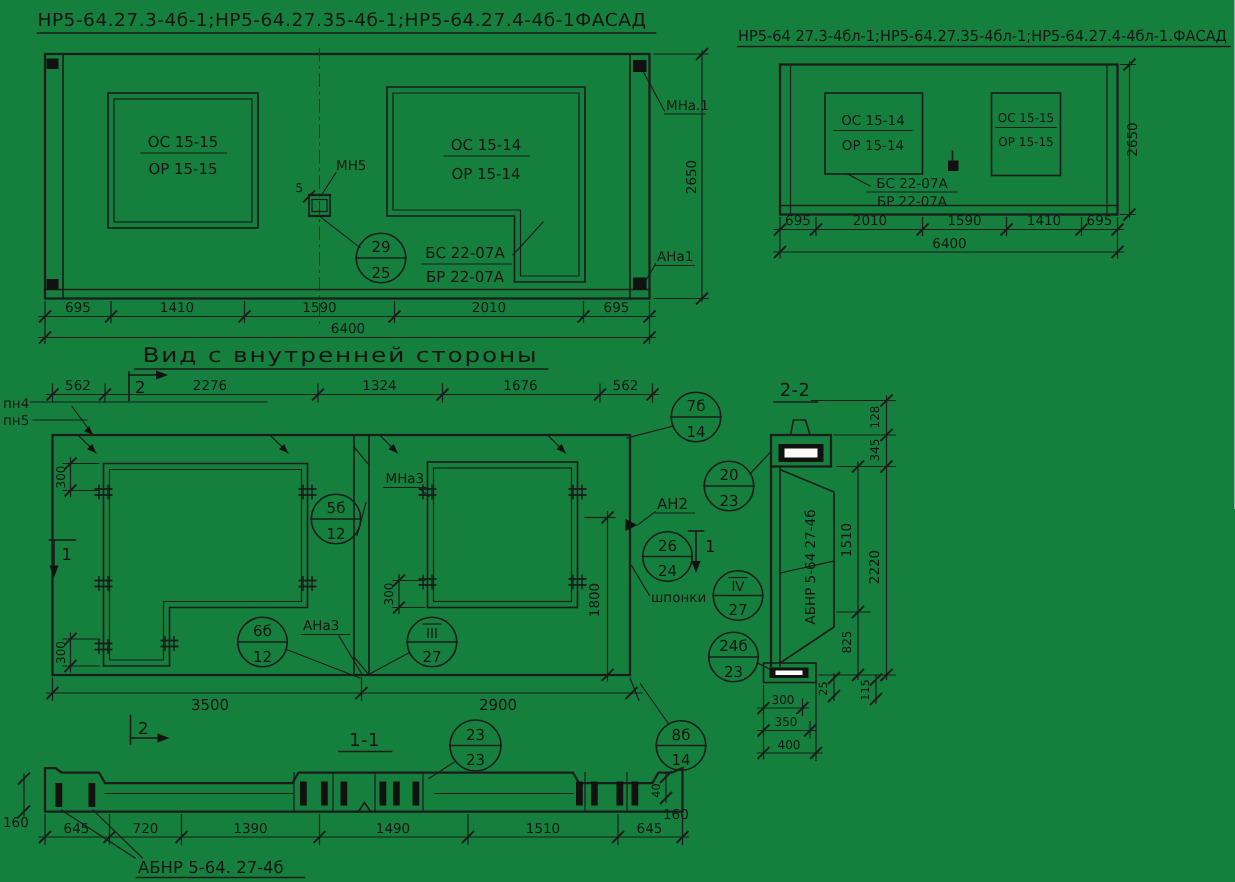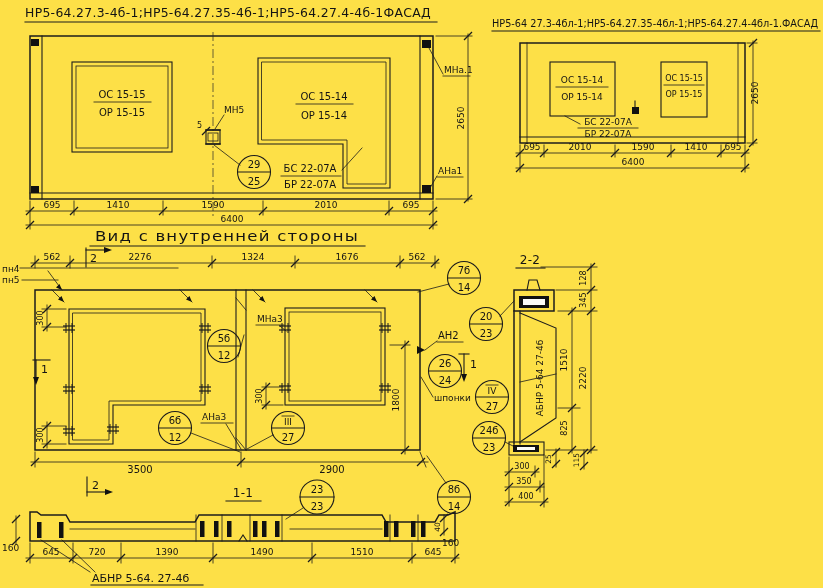--- a/index.html
+++ b/index.html
@@ -1,16 +1,16 @@
 <!DOCTYPE html>
 <html><head>
 <meta charset="utf-8">
 <style>
   html,body{margin:0;padding:0;background:#e8e8e4;}
-  #page{width:823px;height:588px;background:#fde047;position:relative;overflow:hidden;}
+  #page{width:823px;height:588px;background:#15803d;position:relative;overflow:hidden;}
   svg{display:block;}
   .ln{fill:none;stroke:#1c1c1c;stroke-width:1.5;stroke-linecap:square;stroke-linejoin:miter;}
   .md{fill:none;stroke:#1c1c1c;stroke-width:1.1;stroke-linecap:square;}
   .tn{fill:none;stroke:#1c1c1c;stroke-width:.8;stroke-linecap:square;}
   .blk{fill:#111;stroke:none;}
   .wht{fill:#fbfbf8;stroke:none;}
   .axs{fill:none;stroke:#2a2a2a;stroke-width:.7;stroke-dasharray:9 3 2 3;}
   text{font-family:"DejaVu Sans",sans-serif;fill:#141414;}
   .t12{font-size:12px;letter-spacing:.3px;}
   .t11{font-size:11px;}

